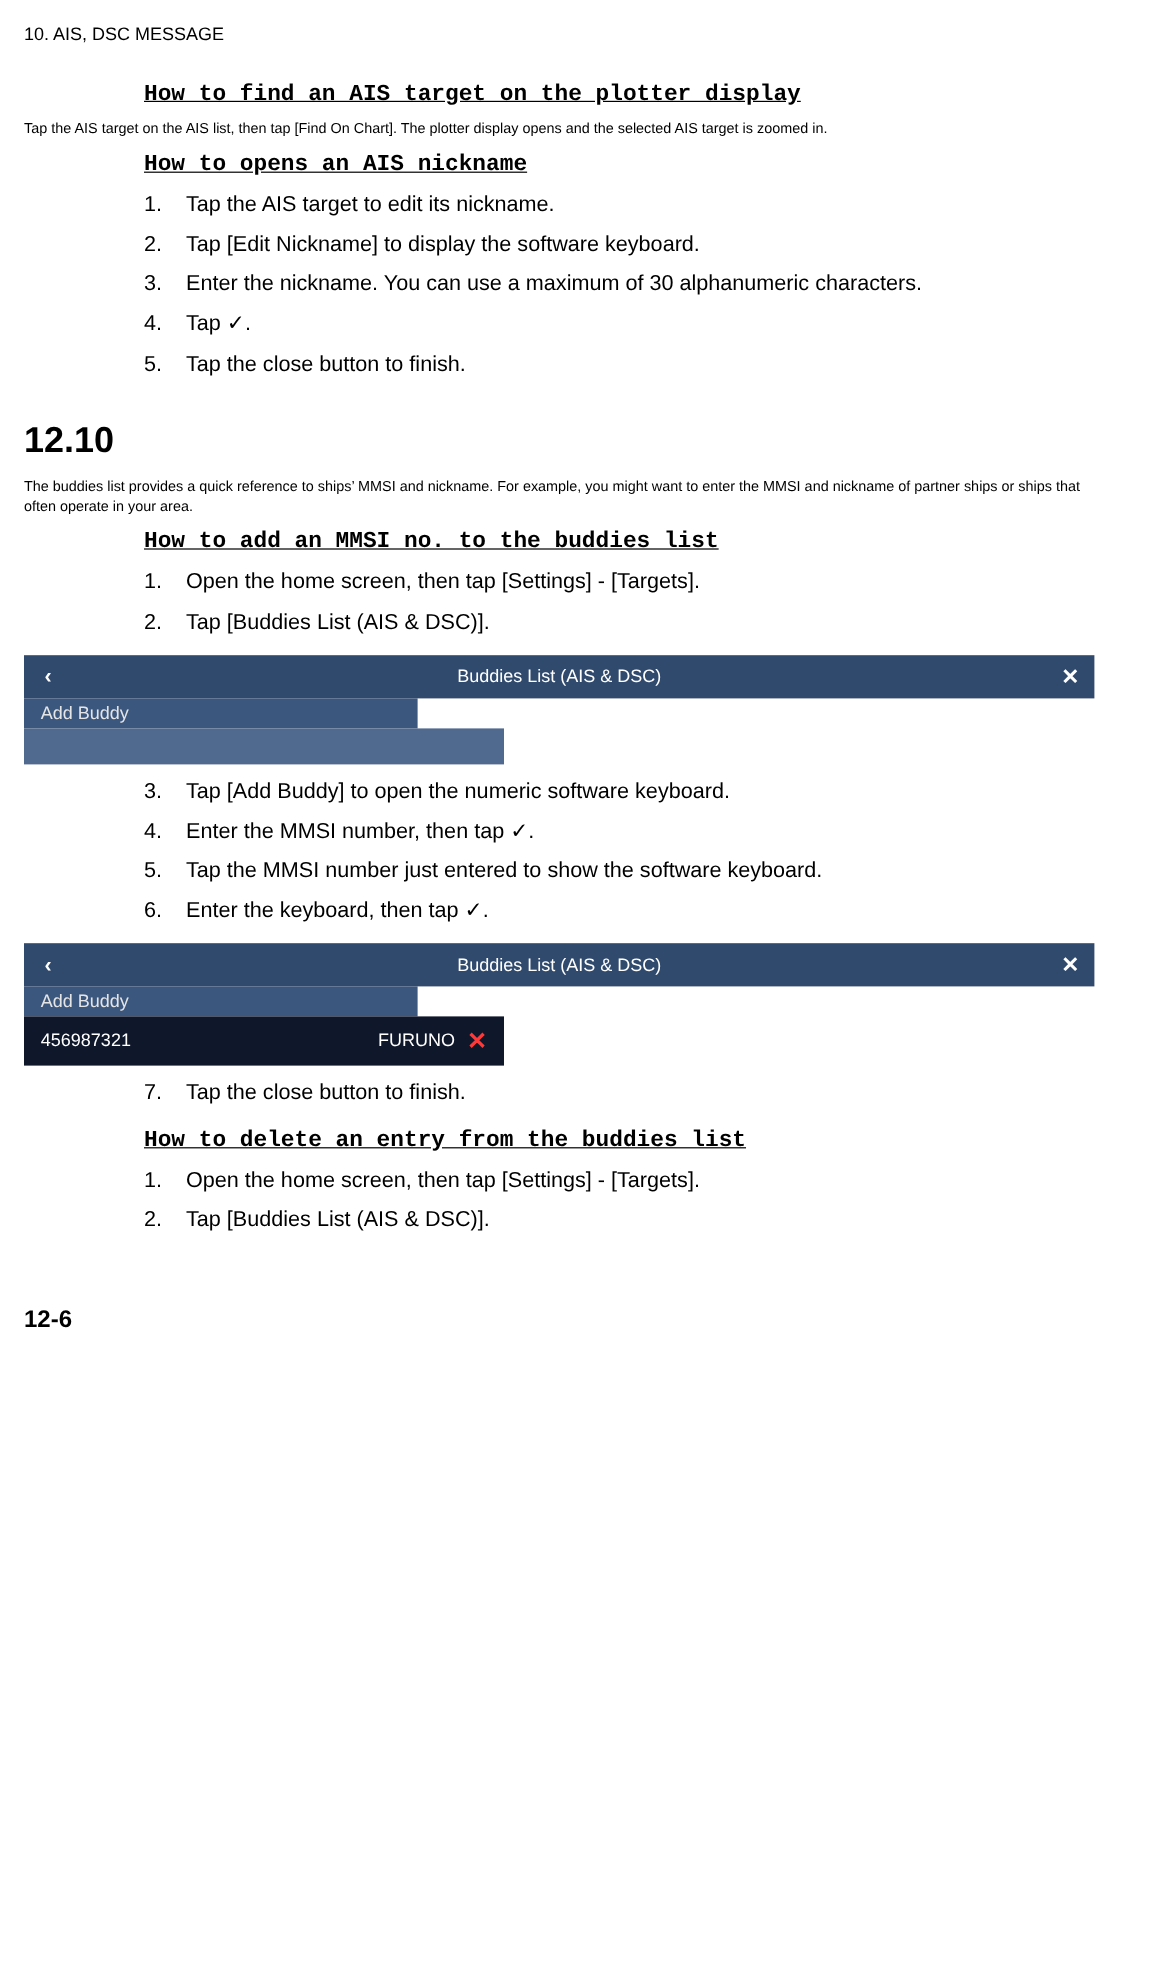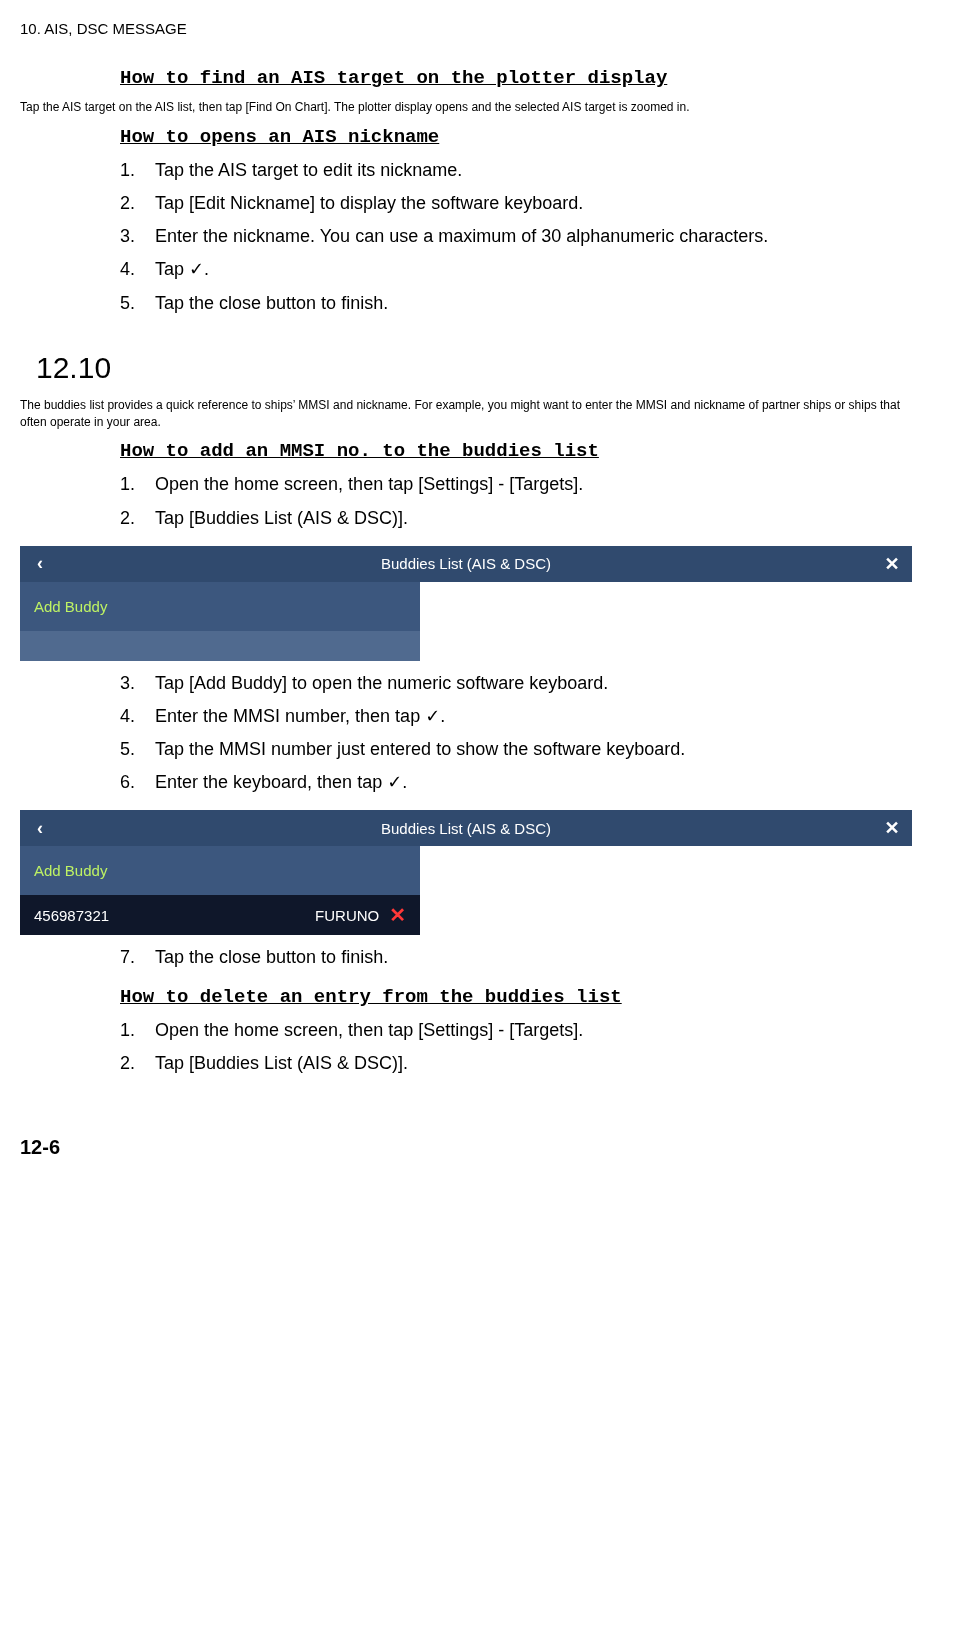--- a/index.html
+++ b/index.html
@@ -5,28 +5,28 @@
 * { margin: 0; padding: 0; box-sizing: border-box; }
 body { font-family: Arial, Helvetica, sans-serif; width: 972px; background: #fff; color: #000; padding: 20px 60px 60px 20px; }
 .header-small { font-size: 15px; margin-bottom: 30px; margin-left: 0; }
 .para { font-size: 12px; line-height: 1.4; margin-bottom: 8px; }
 .u-heading { font-size: 19px; font-weight: bold; text-decoration: underline; margin-left: 100px; margin-top: 10px; margin-bottom: 10px; font-family: Liberation Mono, monospace; }
 .ol { margin-left: 100px; margin-bottom: 15px; }
 .ol-row { display: flex; margin-bottom: 8px; font-size: 18px; line-height: 1.4; }
 .ol-num { width: 35px; flex-shrink: 0; }
 .ol-text { flex: 1; }
 .section-row { display: flex; margin-top: 35px; margin-bottom: 12px; }
-.section-num { font-size: 30px; font-weight: normal; width: 100px; flex-shrink: 0; margin-left: 16px; }
+.section-num { font-size: 30px; font-weight: bold; width: 100px; flex-shrink: 0; }
 .section-title { font-size: 30px; font-weight: bold; flex: 1; line-height: 1.25; }
 .ui-box { margin: 12px 0 10px 0; }
 .ui-header { background: #304a6e; color: #fff; display: flex; align-items: center; height: 36px; font-size: 15px; position: relative; }
 .ui-back { width: 40px; text-align: center; font-size: 18px; font-weight: bold; }
 .ui-title { position: absolute; left: 50%; transform: translateX(-50%); }
 .ui-close { margin-left: auto; width: 40px; text-align: center; font-size: 18px; font-weight: bold; }
-.ui-row-add { background: #3c577e; color: #bef264; font-size: 15px; padding: 16px 14px; width: 400px; }
+.ui-row-add { background: #3c577e; color: #e5e5e5; font-size: 15px; padding: 4px 14px; width: 328px; }
 .ui-row-blank { background: #506a8f; height: 30px; width: 400px; }
 .ui-row-entry { background: #0f172a; color: #fff; font-size: 15px; padding: 8px 14px; width: 400px; display: flex; align-items: center; }
 .ui-mmsi { flex: 1; }
 .ui-nick { margin-right: 10px; }
 .ui-del { color: #ff3838; font-size: 20px; font-weight: bold; }
 .page-num { font-size: 20px; font-weight: bold; margin-top: 60px; }
 </style>
 </head>
 <body>
 

